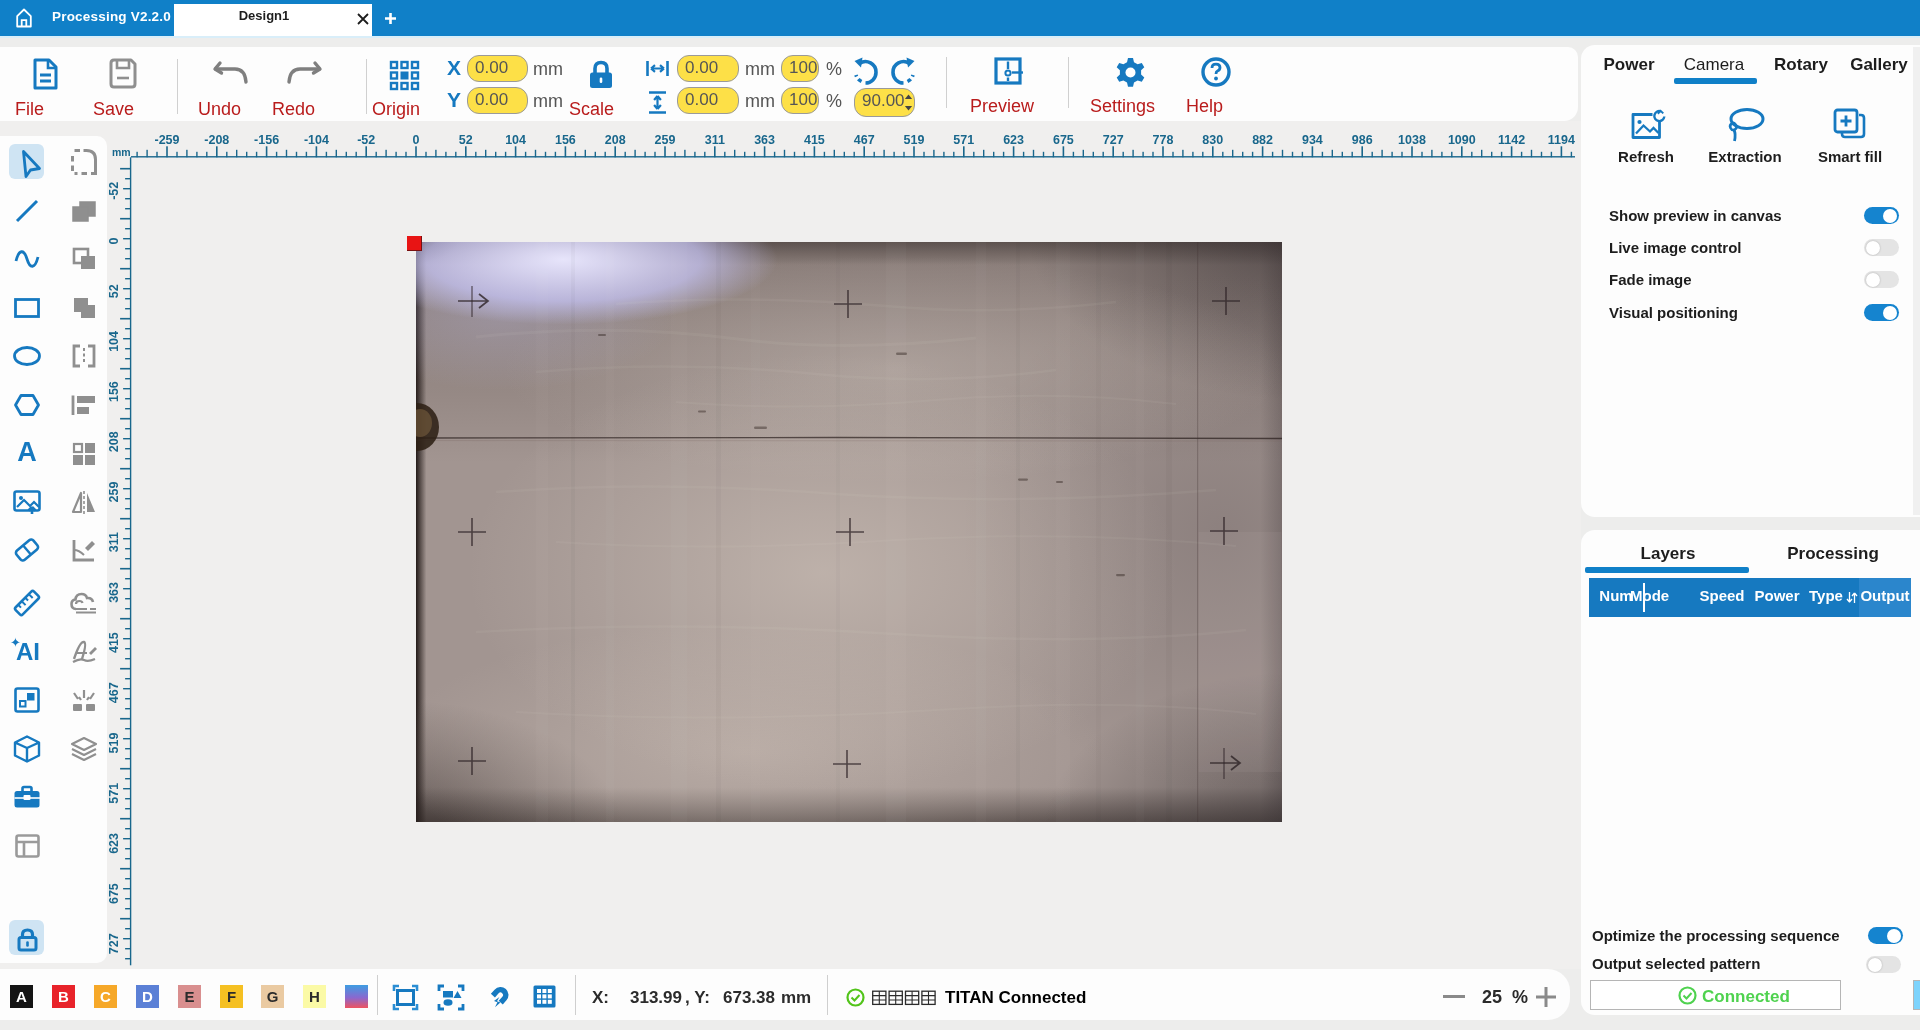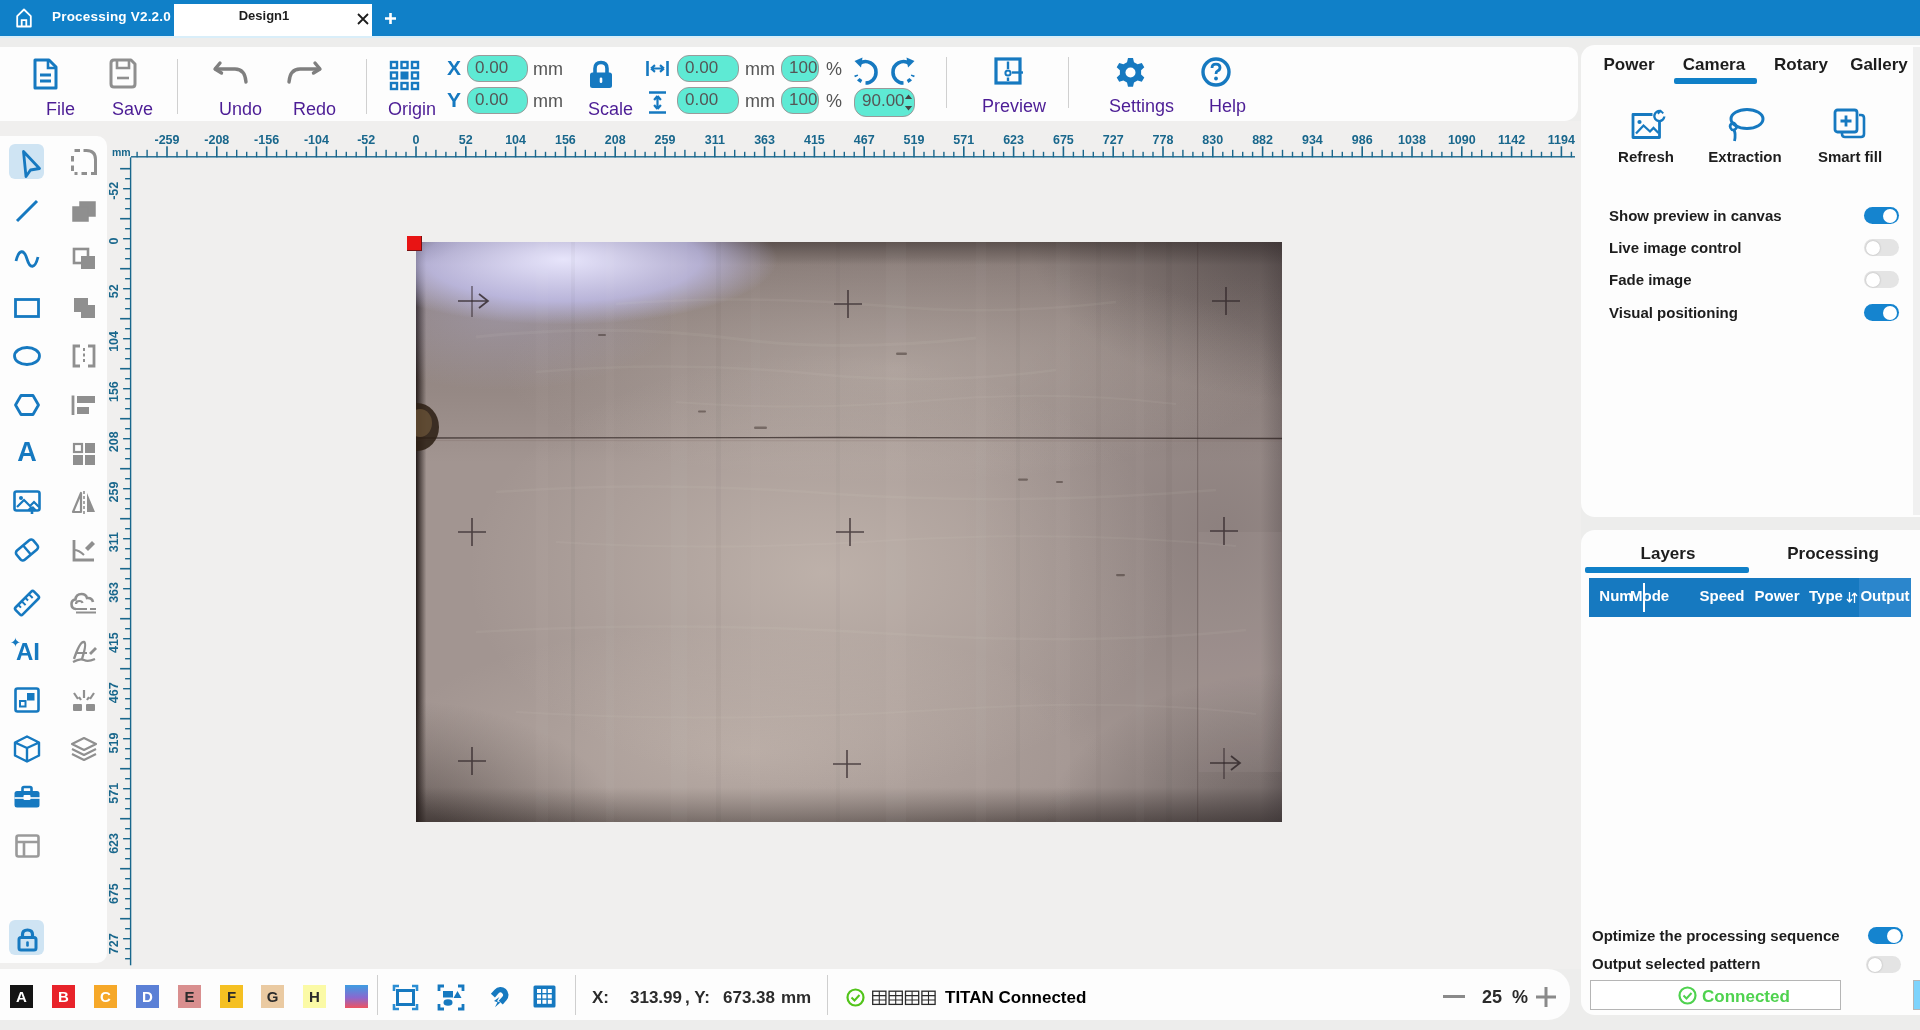--- a/index.html
+++ b/index.html
@@ -1,19 +1,19 @@
 <!DOCTYPE html>
 <html><head><meta charset="utf-8">
 <style>
 *{margin:0;padding:0;box-sizing:border-box}
 html,body{width:1920px;height:1030px;overflow:hidden;background:#ededec;
  font-family:"Liberation Sans",sans-serif;-webkit-font-smoothing:antialiased}
 .abs{position:absolute}
-.lbl{position:absolute;color:#4c1d95;font-size:18px;text-align:right;white-space:nowrap}
-.inp{position:absolute;background:#5eead4;border:1px solid #9a9a9a;border-radius:12px;
+.lbl{position:absolute;color:#b91c1c;font-size:18px;text-align:left;white-space:nowrap}
+.inp{position:absolute;background:#fde047;border:1px solid #9a9a9a;border-radius:12px;
  color:#555;font-size:17px;line-height:24px;padding-left:7px}
 .mm{position:absolute;color:#555;font-size:18px}
 .tg{position:absolute;width:35px;height:17px;border-radius:9px}
 .tg .k{position:absolute;top:1.5px;width:14px;height:14px;border-radius:50%;background:#fff}
 .tgon{background:#1584cf}.tgon .k{right:2px}
 .tgoff{background:#e4e4e4}.tgoff .k{left:2px;box-shadow:0 0 2px rgba(0,0,0,.25)}
 .ptxt{position:absolute;color:#1d1d1d;font-size:15px;font-weight:bold;white-space:nowrap}
 svg{position:absolute;overflow:visible}
 </style></head><body>
 
@@ -600,21 +600,21 @@
 <svg style="left:71px;top:688px" width="26" height="24" viewBox="0 0 26 24">
     <rect x="2" y="16" width="9" height="7" rx="1" fill="#8f8f8f"></rect>
     <rect x="15" y="16" width="9" height="7" rx="1" fill="#8f8f8f"></rect>
 <path d="M13 10 V2 M7 11 L3 5 M19 11 L23 5 M10 12 L8 9 M16 12 L18 9" stroke="#8f8f8f" stroke-width="2.2"></path>
   </svg>
 <svg style="left:70px;top:735.5px" width="28" height="26" viewBox="0 0 28 26">
     <path d="M14 2 L26 8 L14 14 L2 8 Z M2 13 L14 19 L26 13 M2 18 L14 24 L26 18" fill="none" stroke="#8f8f8f" stroke-width="2.2" stroke-linejoin="round"></path>
   </svg>
 <div class="abs" style="left:1581px;top:45px;width:339px;height:472px;background:#fdfdfd;border-radius:14px 0 0 14px"></div>
 <div class="abs" style="left:1584px;top:55px;width:90px;text-align:center;color:#1d1d1d;font-size:17px;font-weight:bold">Power</div>
-<div class="abs" style="left:1669px;top:55px;width:90px;text-align:center;color:#1d1d1d;font-size:17px;font-weight:bold">Camera</div>
+<div class="abs" style="left:1669px;top:55px;width:90px;text-align:center;color:#1d1d1d;font-size:17px;font-weight:normal">Camera</div>
 <div class="abs" style="left:1756px;top:55px;width:90px;text-align:center;color:#1d1d1d;font-size:17px;font-weight:bold">Rotary</div>
 <div class="abs" style="left:1834px;top:55px;width:90px;text-align:center;color:#1d1d1d;font-size:17px;font-weight:bold">Gallery</div>
 <div class="abs" style="left:1674px;top:78px;width:83px;height:6px;background:#1080c8;border-radius:2px"></div>
 <svg style="left:1629px;top:110px" width="38" height="30" viewBox="0 0 38 30">
 <path d="M23.5 4.5 H4 V27.5 H30.5 V11.5" fill="none" stroke="#1679c0" stroke-width="2.8" stroke-linejoin="round"></path>
 <circle cx="10.5" cy="12" r="2.1" fill="#1679c0"></circle>
 <path d="M7 23.5 L14.5 15.5 L21 21.5 L24.5 18 L29.5 23" fill="none" stroke="#1679c0" stroke-width="2.3"></path>
 <path d="M35.3 6.5 A5 5 0 1 1 31.8 1.3" fill="none" stroke="#1679c0" stroke-width="2.4"></path>
 <path d="M28.8 3.8 L31.6 0.8 L34.3 3.4" fill="none" stroke="#1679c0" stroke-width="2"></path>
 </svg>

